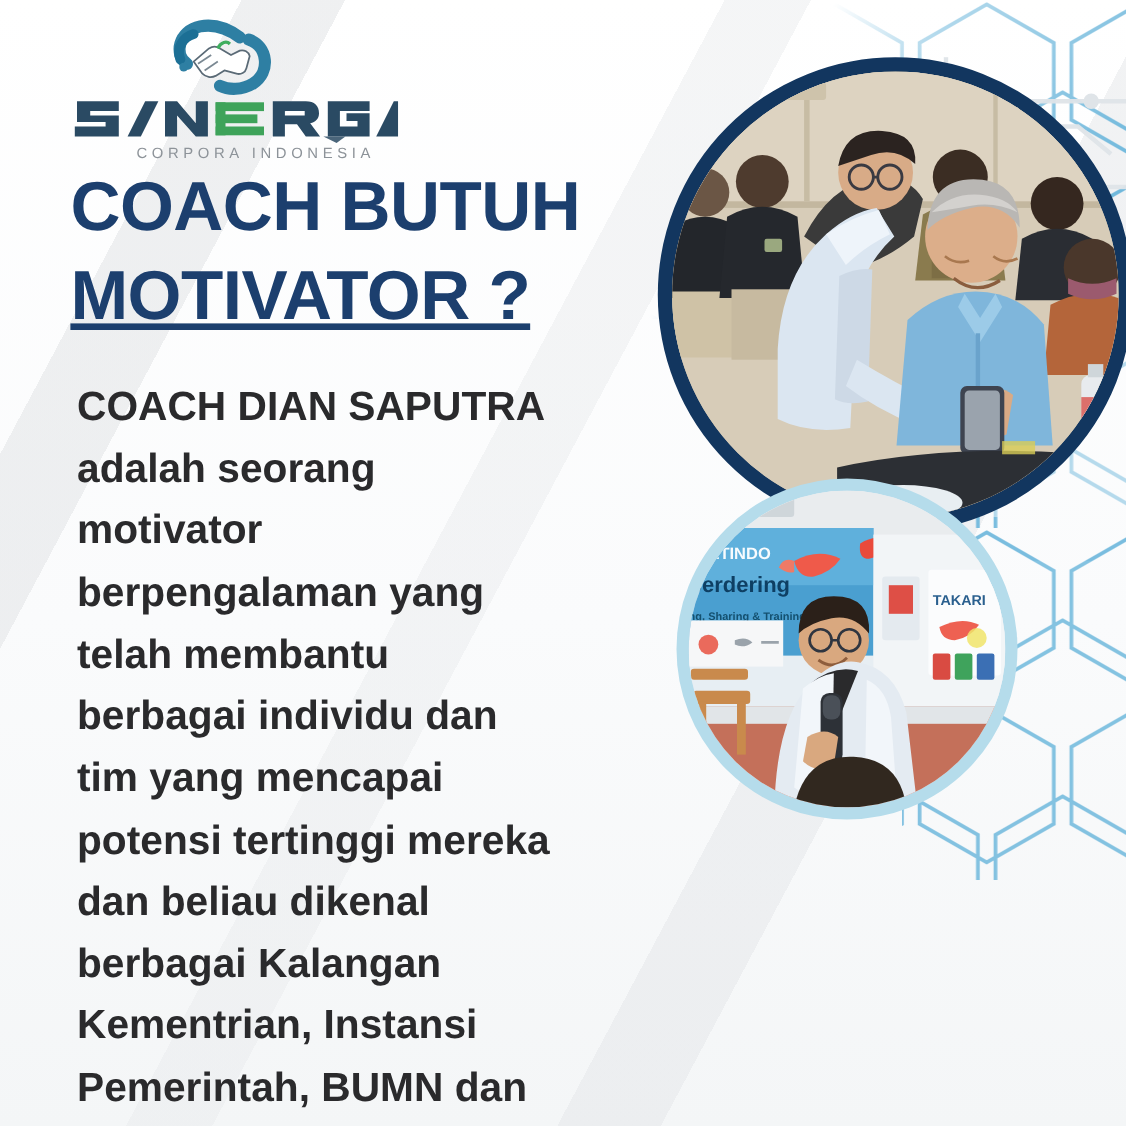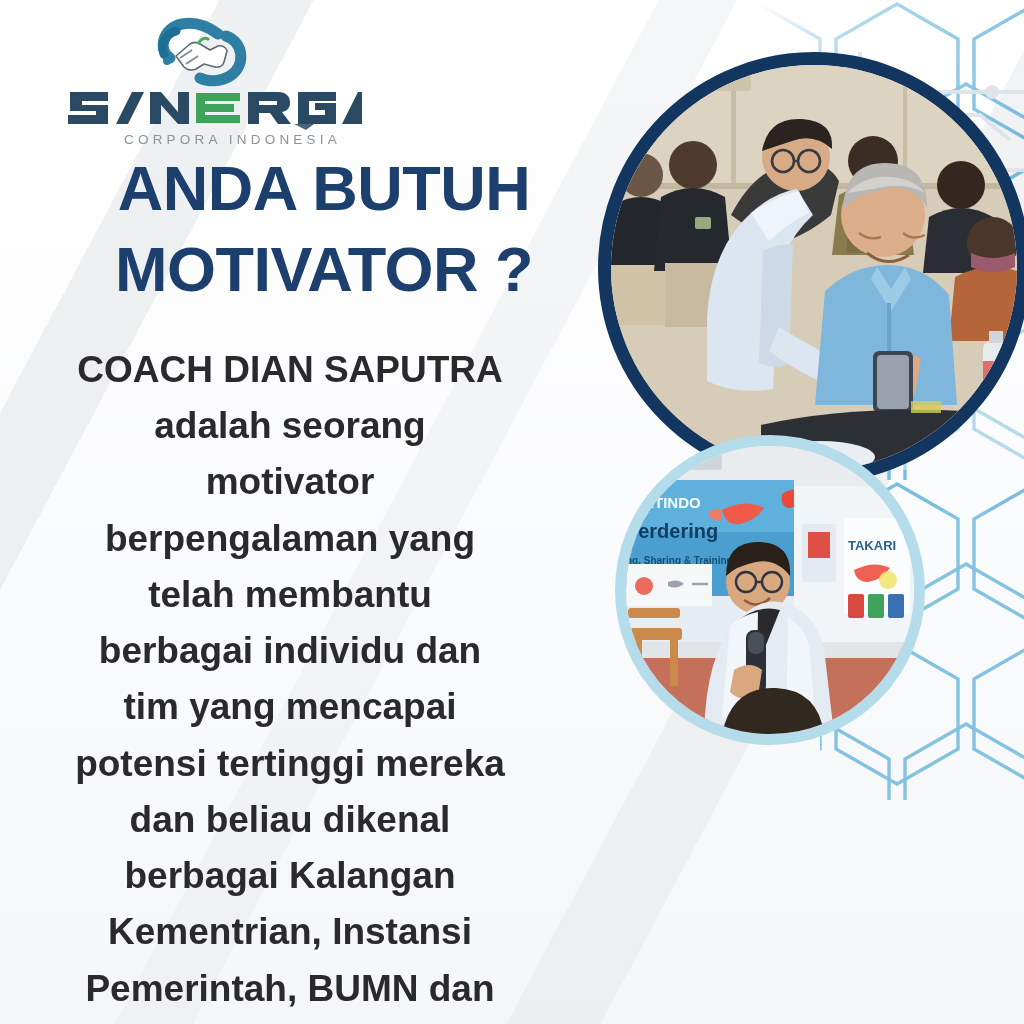--- a/index.html
+++ b/index.html
@@ -11,21 +11,20 @@
     overflow:hidden;
     position:relative;
   }
   .poster {
     position:absolute; inset:0;
     width:1024px; height:1024px;
     overflow:hidden;
     background:
       linear-gradient(118deg, rgba(0,0,0,0) 0%, rgba(0,0,0,0) 14%, rgba(226,228,230,.55) 14%, rgba(226,228,230,.55) 20%, rgba(0,0,0,0) 20%, rgba(0,0,0,0) 42%, rgba(232,234,236,.45) 42%, rgba(232,234,236,.45) 47%, rgba(0,0,0,0) 47%, rgba(0,0,0,0) 67%, rgba(228,230,233,.5) 67%, rgba(228,230,233,.5) 73%, rgba(0,0,0,0) 73%, rgba(0,0,0,0) 100%),
       linear-gradient(180deg,#ffffff 0%, #fafbfc 55%, #f4f6f7 100%);
-    text-align: center;
   }
 
   
   .hex-layer { position:absolute; inset:0; pointer-events:none; }
   .circuit-layer { position:absolute; inset:0; pointer-events:none; }
 
   
   .logo-block {
     position:absolute; left:62px; top:14px;
     width:300px; height:132px;
@@ -40,21 +39,21 @@
   }
 
   
   .headline {
     position:absolute; left:64px; top:148px;
     width:520px;
     font-size:63px; line-height:1.28;
     font-weight:bold; color:#1C3F6E;
     letter-spacing:-0.5px;
   }
-  .headline .l2 { display:block; }
+  .headline .l2 { display:block;text-decoration:underline; }
 
   
   .body-copy {
     position:absolute; left:70px; top:342px;
     width:440px;
     font-size:37px; line-height:1.52;
     color:#2a2a2c; font-weight:700;
   }
 
   
@@ -189,21 +188,21 @@
 
         <path d="M280,42 L296,10 L300,10 L300,42 Z"></path>
       </g>
       <path d="M232,42 L252,42 L244,48 Z" fill="#2a4a63" opacity=".85"></path>
     </svg>
 
     <div class="logo-tagline">CORPORA INDONESIA</div>
   </div>
 
   <h1 class="headline">
-    <span class="l1">ANDA BUTUH</span>
+    <span class="l1">COACH BUTUH</span>
     <span class="l2">MOTIVATOR ?</span>
   </h1>
 
   <p class="body-copy">COACH DIAN SAPUTRA adalah seorang motivator berpengalaman yang telah membantu berbagai individu dan tim yang mencapai potensi tertinggi mereka dan beliau dikenal berbagai Kalangan Kementrian, Instansi Pemerintah, BUMN dan Corporate Swasta level Nasional dan Internasional</p>
 
   <div class="photo-main">
     <svg class="scene" viewBox="0 0 406 406" preserveAspectRatio="xMidYMid slice">
 
       <rect x="0" y="0" width="406" height="406" fill="#d7ccb8"></rect>
       <rect x="0" y="0" width="406" height="120" fill="#ddd3c1"></rect>

